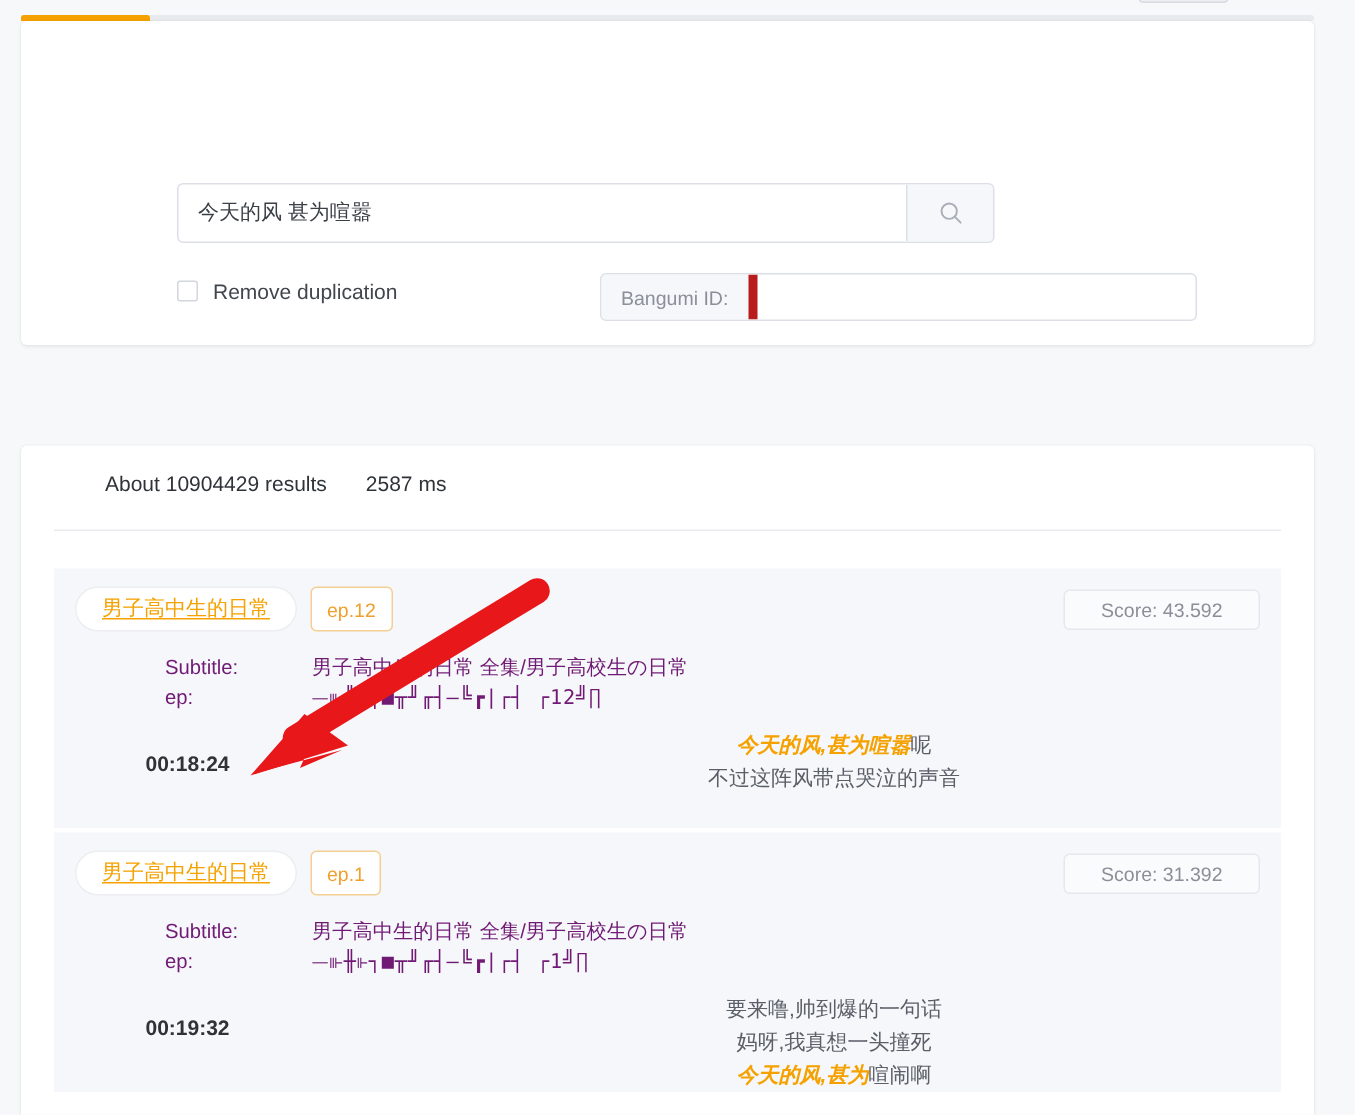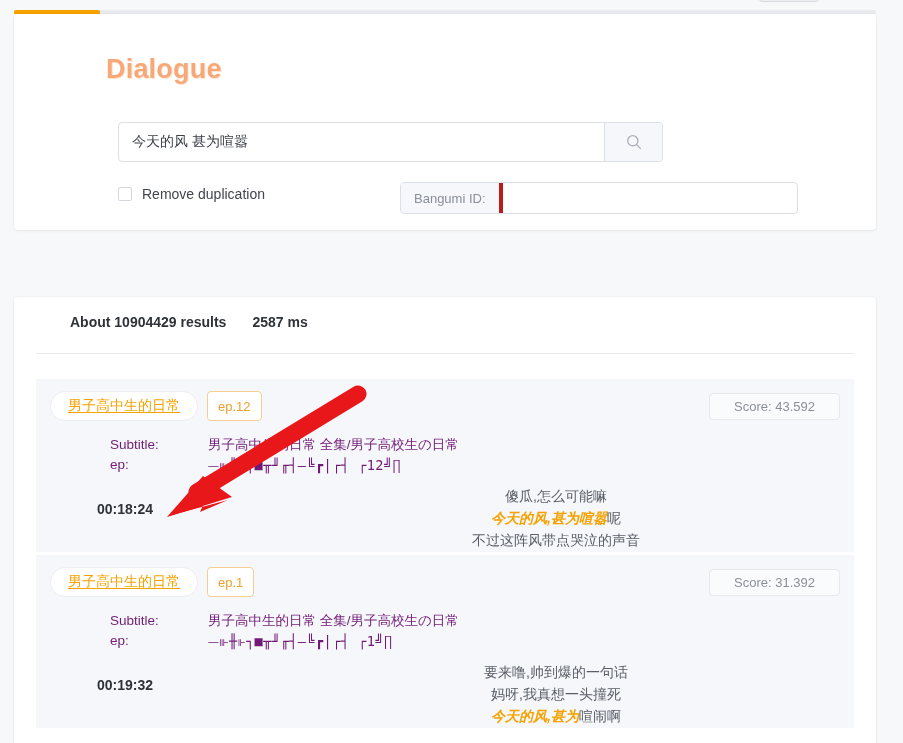--- a/index.html
+++ b/index.html
@@ -86,40 +86,40 @@
   .bangumi-group {
     position: absolute; left: 282px; top: 0;
     width: 398px; height: 32px;
     display: flex;
     border: 1px solid #dcdfe6; border-radius: 4px; overflow: hidden;
     background: #fff;
   }
   .bangumi-label {
     flex: 0 0 auto; padding: 0 13px;
     display: flex; align-items: center;
-    background: #f5f7fa; border-right: 4px solid #b91c1c;
+    background: #f5f7fa; border-right: 6px solid #b91c1c;
     font-size: 13px; color: #8a8f99; white-space: nowrap;
   }
   .bangumi-input {
     flex: 1 1 auto; border: 0; outline: none;
     padding: 0 12px; font-size: 13px; color: #3b3f46;
     font-family: "Liberation Sans", "DejaVu Sans", sans-serif;
   }
   .bangumi-input::placeholder { color: #c0c4cc; }
 
   
   .results-card {
     position: absolute; left: 14px; top: 297px;
     width: 862px; height: 470px;
     overflow: hidden;
   }
   .results-meta {
     position: absolute; left: 56px; top: 17px;
     font-size: 14px; color: #2f3338;
-    display: flex; gap: 26px; font-weight: bold;
+    display: flex; gap: 26px;
   }
   .results-divider {
     position: absolute; left: 22px; top: 56px;
     width: 818px; height: 1px; background: #e9eaee;
   }
 
   .result-item {
     position: absolute; left: 22px; width: 818px;
     background: #f5f7fa;
   }
@@ -189,21 +189,20 @@
 <body>
 
 <div id="root">
 
   <div class="tabstrip">
     <div class="active-bar"></div>
   </div>
   <div class="ghost-button"></div>
 
   <div class="card search-card">
-    <div class="dialogue-title">Dialogue</div>
 
     <div class="search-row">
       <input class="search-input" type="text" value="今天的风 甚为喧嚣" style="">
       <button class="search-btn">
         <span>
           <svg width="16" height="16" viewBox="0 0 16 16" aria-hidden="true">
             <circle cx="6.8" cy="6.8" r="5.1" fill="none" stroke="#a9aeb8" stroke-width="1.3"></circle>
             <line x1="10.6" y1="10.6" x2="14.4" y2="14.4" stroke="#a9aeb8" stroke-width="1.3" stroke-linecap="round"></line>
           </svg>
         </span>
@@ -241,21 +240,20 @@
           <div>Subtitle:</div>
           <div>ep:</div>
         </div>
         <div class="meta-vals">
           <div>男子高中生的日常 全集/男子高校生の日常</div>
           <div class="tofu">⏤⊪╫⊩┐■╥╜╓┤—╚┏|┌┤ ┌12╝∏</div>
         </div>
       </div>
       <div class="timecode">00:18:24</div>
       <div class="dialogue-lines">
-        <div>傻瓜,怎么可能嘛</div>
         <div><span class="hit">今天的风,甚为喧嚣</span><span class="mid">呢</span></div>
         <div>不过这阵风带点哭泣的声音</div>
       </div>
     </div>
 
     <div class="result-item r1">
       <div class="result-head">
         <div class="title-pill">
           <a href="#">男子高中生的日常</a>
         </div>

